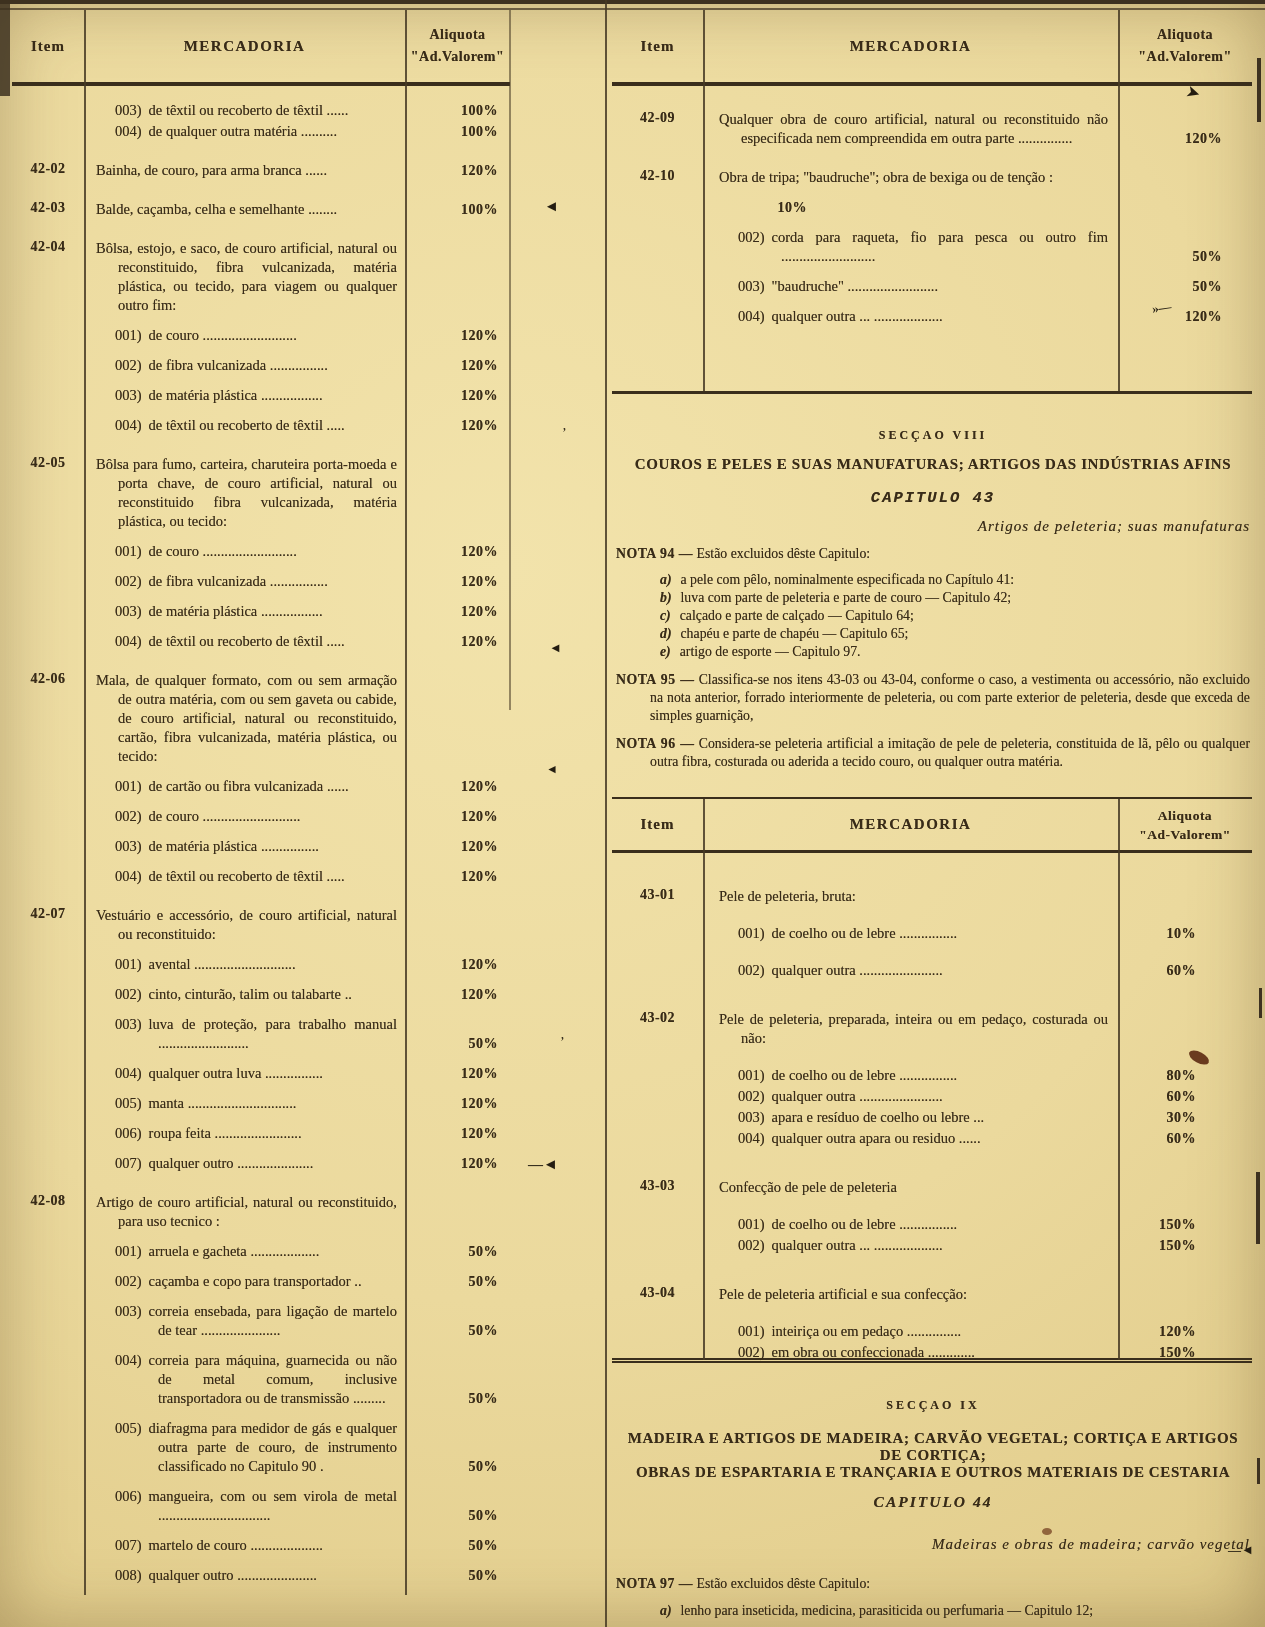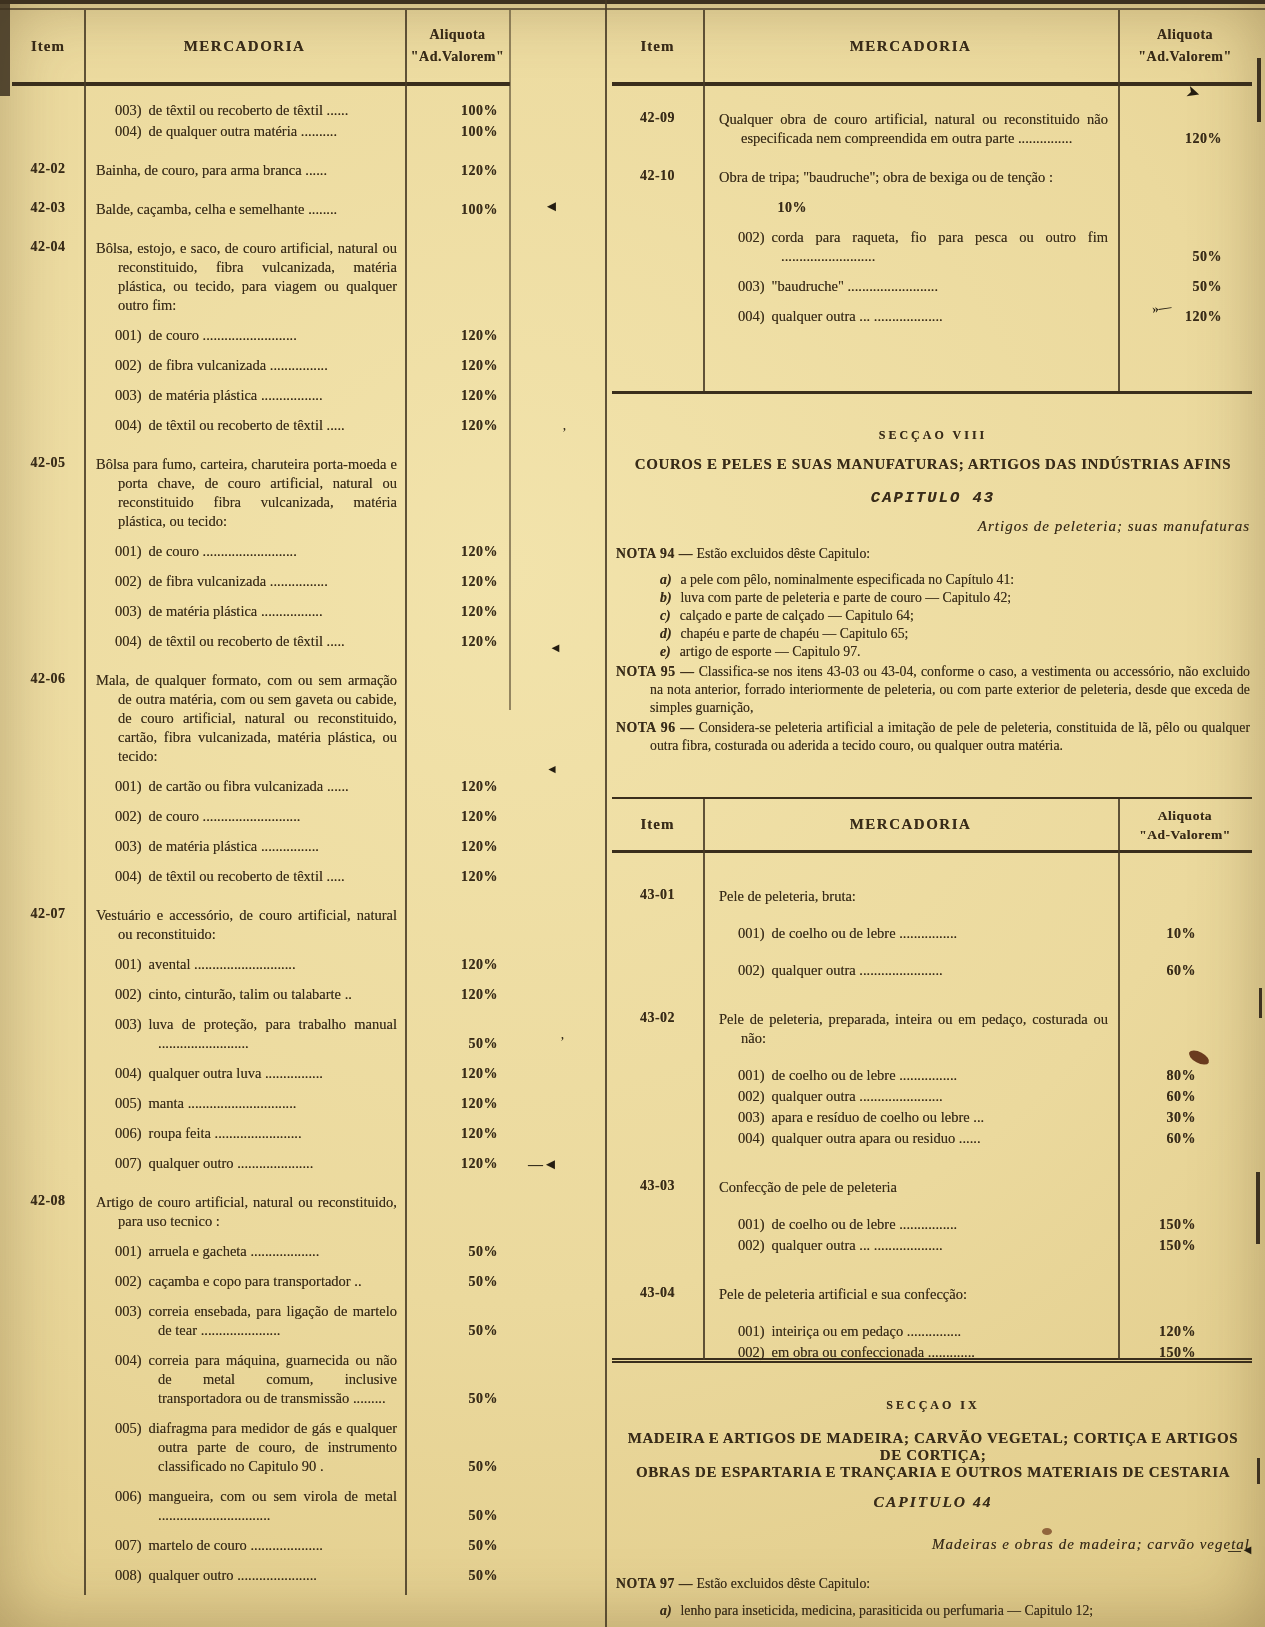--- a/index.html
+++ b/index.html
@@ -68,21 +68,21 @@
   .nlabel{font-weight:bold;letter-spacing:.5px;}
   .nitem{padding-left:86px;text-indent:-42px;line-height:18px;}
   .nletter{font-style:italic;font-weight:bold;margin-right:9px;}
   #sec8{left:616px;top:400px;width:634px;}
   #sec8 .s-title{margin-top:26px;}
   #sec8 .s-sub{margin-top:12px;}
   #sec8 .s-chap{margin-top:16px;font-family:Liberation Mono, monospace;}
   #sec8 .s-chapsub{margin-top:10px;}
   #sec8 .nota-first{margin-top:10px;}
   #sec8 .nlist{margin-top:8px;}
-  #sec8 .nota-mid{margin-top:2px;}
+  #sec8 .nota-mid{margin-top:10px;}
   #sec9{left:616px;top:1368px;width:634px;}
   #sec9 .s-title{margin-top:28px;}
   #sec9 .s-sub{margin-top:16px;}
   #sec9 .s-chap{margin-top:12px;font-family:Liberation Serif, serif;}
   #sec9 .s-chapsub{margin-top:24px;}
   #sec9 .nota-first{margin-top:22px;}
   #sec9 .nlist{margin-top:9px;}
   
   .mark{position:absolute;color:#241d11;}
   .blot{position:absolute;border-radius:50%;}

